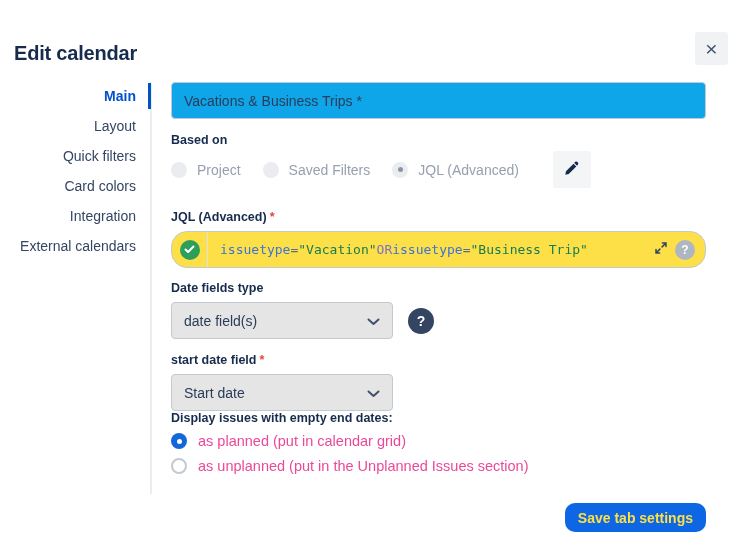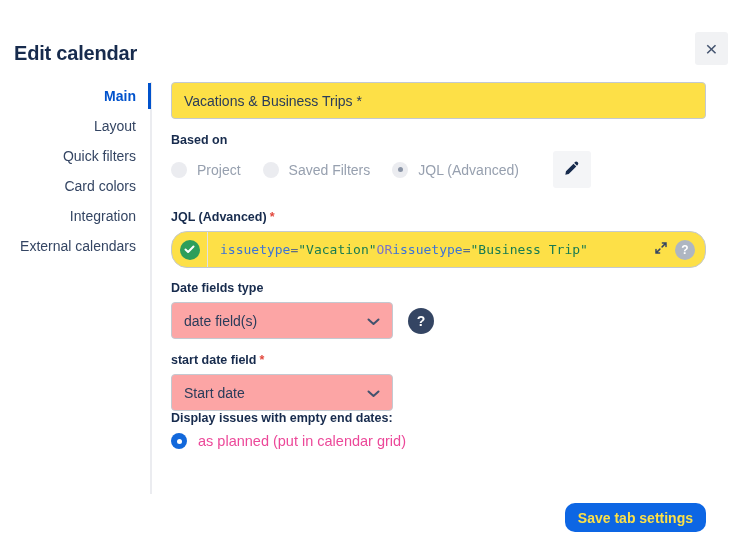--- a/index.html
+++ b/index.html
@@ -25,24 +25,24 @@
     width:3px; height:26px; background:#0052CC; }
 
   .content { flex:1; padding-left:19px; padding-right:34px; height:412px; overflow:hidden; }
 
   
   .field-label { font-size:12.5px; font-weight:700; color:#172B4D; line-height:14px; }
   .req { color:#E2483D; margin-left:3px; font-weight:700; }
 
   
   .text-input { width:100%; height:37px; border:1px solid #C3C9D1; border-radius:4px;
-    padding:0 12px; font-size:14px; color:#2A3C5A; font-family:inherit; background:#fde047; }
+    padding:0 12px; font-size:14px; color:#2A3C5A; font-family:inherit; background:#0ea5e9; }
   .select { width:222px; height:37px; border:1px solid #C3C9D1; border-radius:4px;
     display:flex; align-items:center; justify-content:space-between; padding:0 12px;
-    font-size:14px; color:#2A3C5A; cursor:pointer; background:#fca5a5; }
+    font-size:14px; color:#2A3C5A; cursor:pointer; background:#e5e5e5; }
 
   
   .basedon-row { margin-top:4px; height:37px; display:flex; align-items:center; }
   .radio-opt { display:flex; align-items:center; margin-right:22px; cursor:default; }
   .radio-dis { width:16px; height:16px; border-radius:50%; background:#EBECF0;
     margin-right:10px; display:flex; align-items:center; justify-content:center; }
   .radio-dis .dot { width:5px; height:5px; border-radius:50%; background:#8A94A6; }
   .radio-opt .lbl { font-size:14px; color:#97A0AF; }
   .edit-btn { width:38px; height:37px; background:#F4F5F7; border:none; border-radius:3px;
     margin-left:12px; display:flex; align-items:center; justify-content:center; cursor:pointer; }
@@ -205,19 +205,23 @@
     </div>
 
     
     <div class="field-label label-display">Display issues with empty end dates:</div>
     <div class="choice-row">
       <span class="radio-on">
           <span class="dot"></span>
         </span>
       <span class="lbl">as planned (put in calendar grid)</span>
     </div>
+    <div class="choice-row">
+      <span class="radio-off"></span>
+      <span class="lbl">as unplanned (put in the Unplanned Issues section)</span>
+    </div>
 
   </div>
 </div>
 
 <div class="dlg-footer">
   <button class="save-btn">Save tab settings</button>
 </div>
 
 </body></html>

